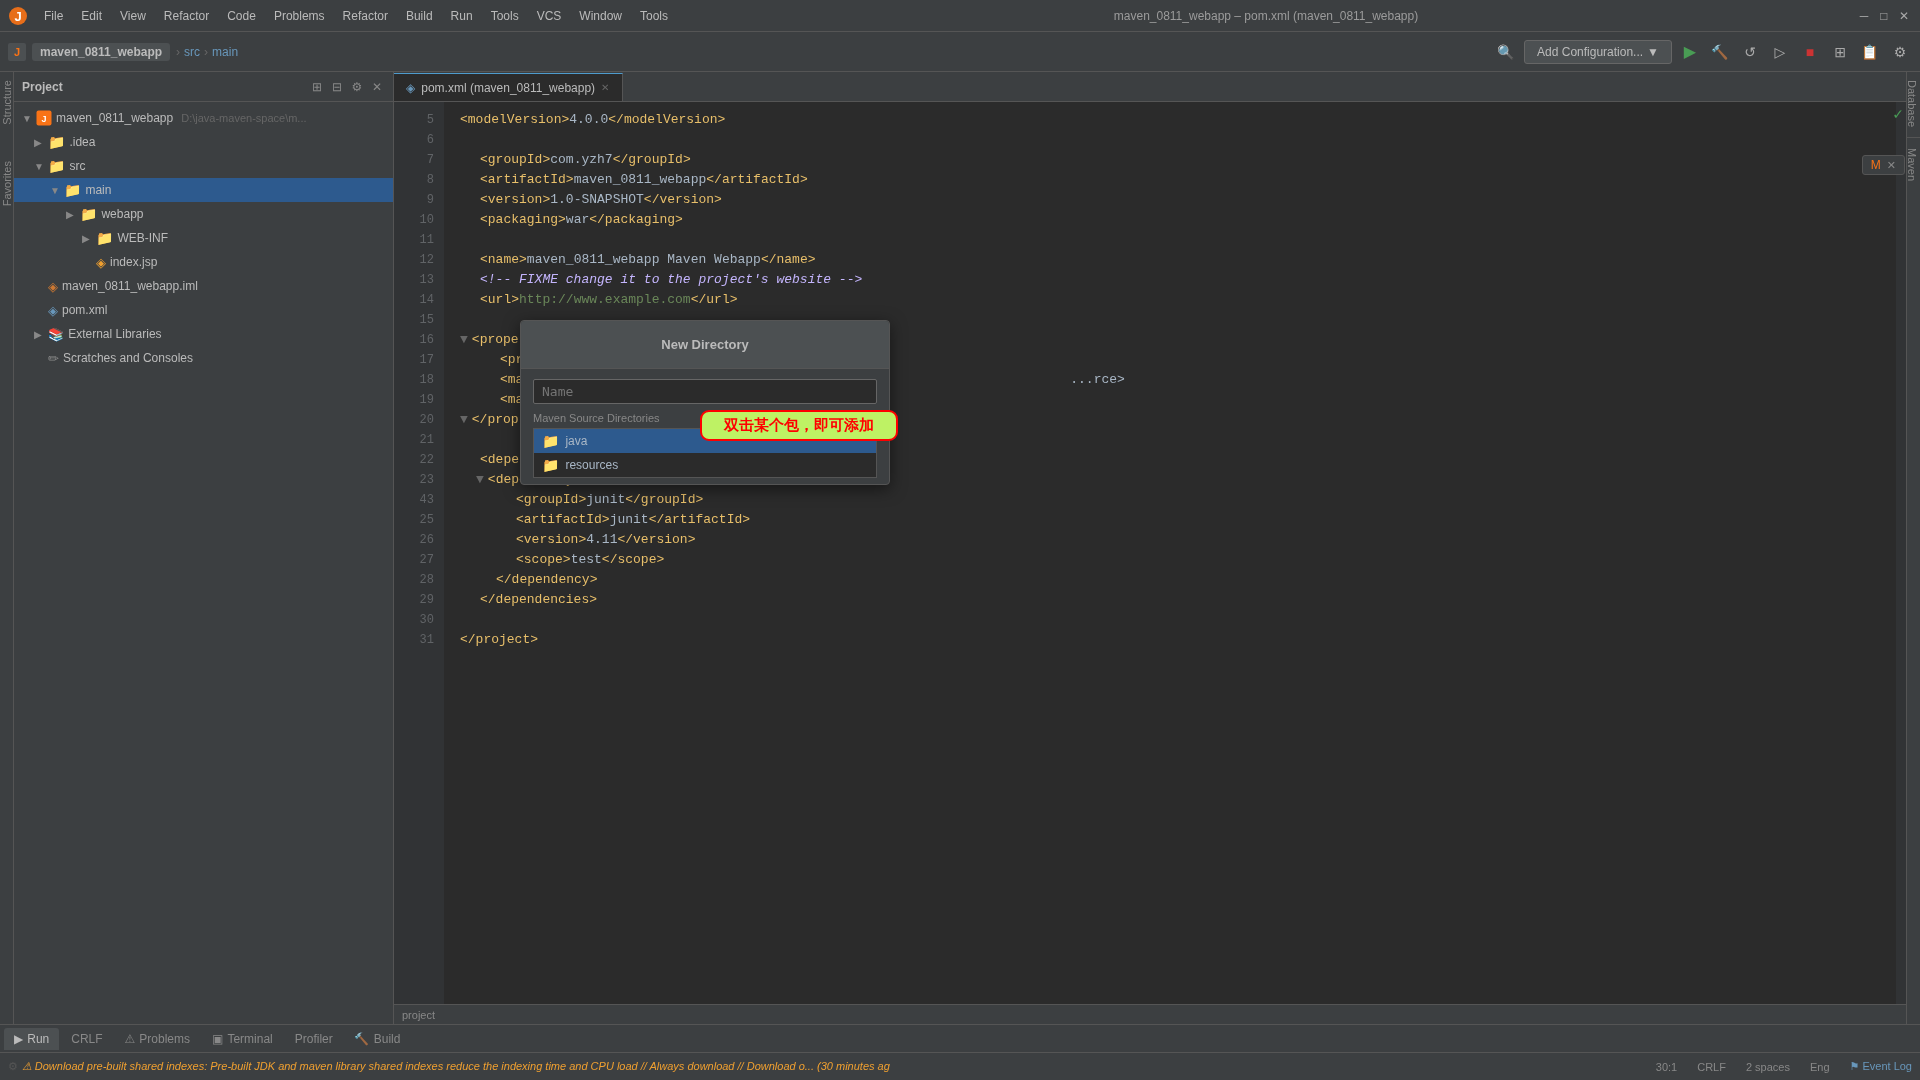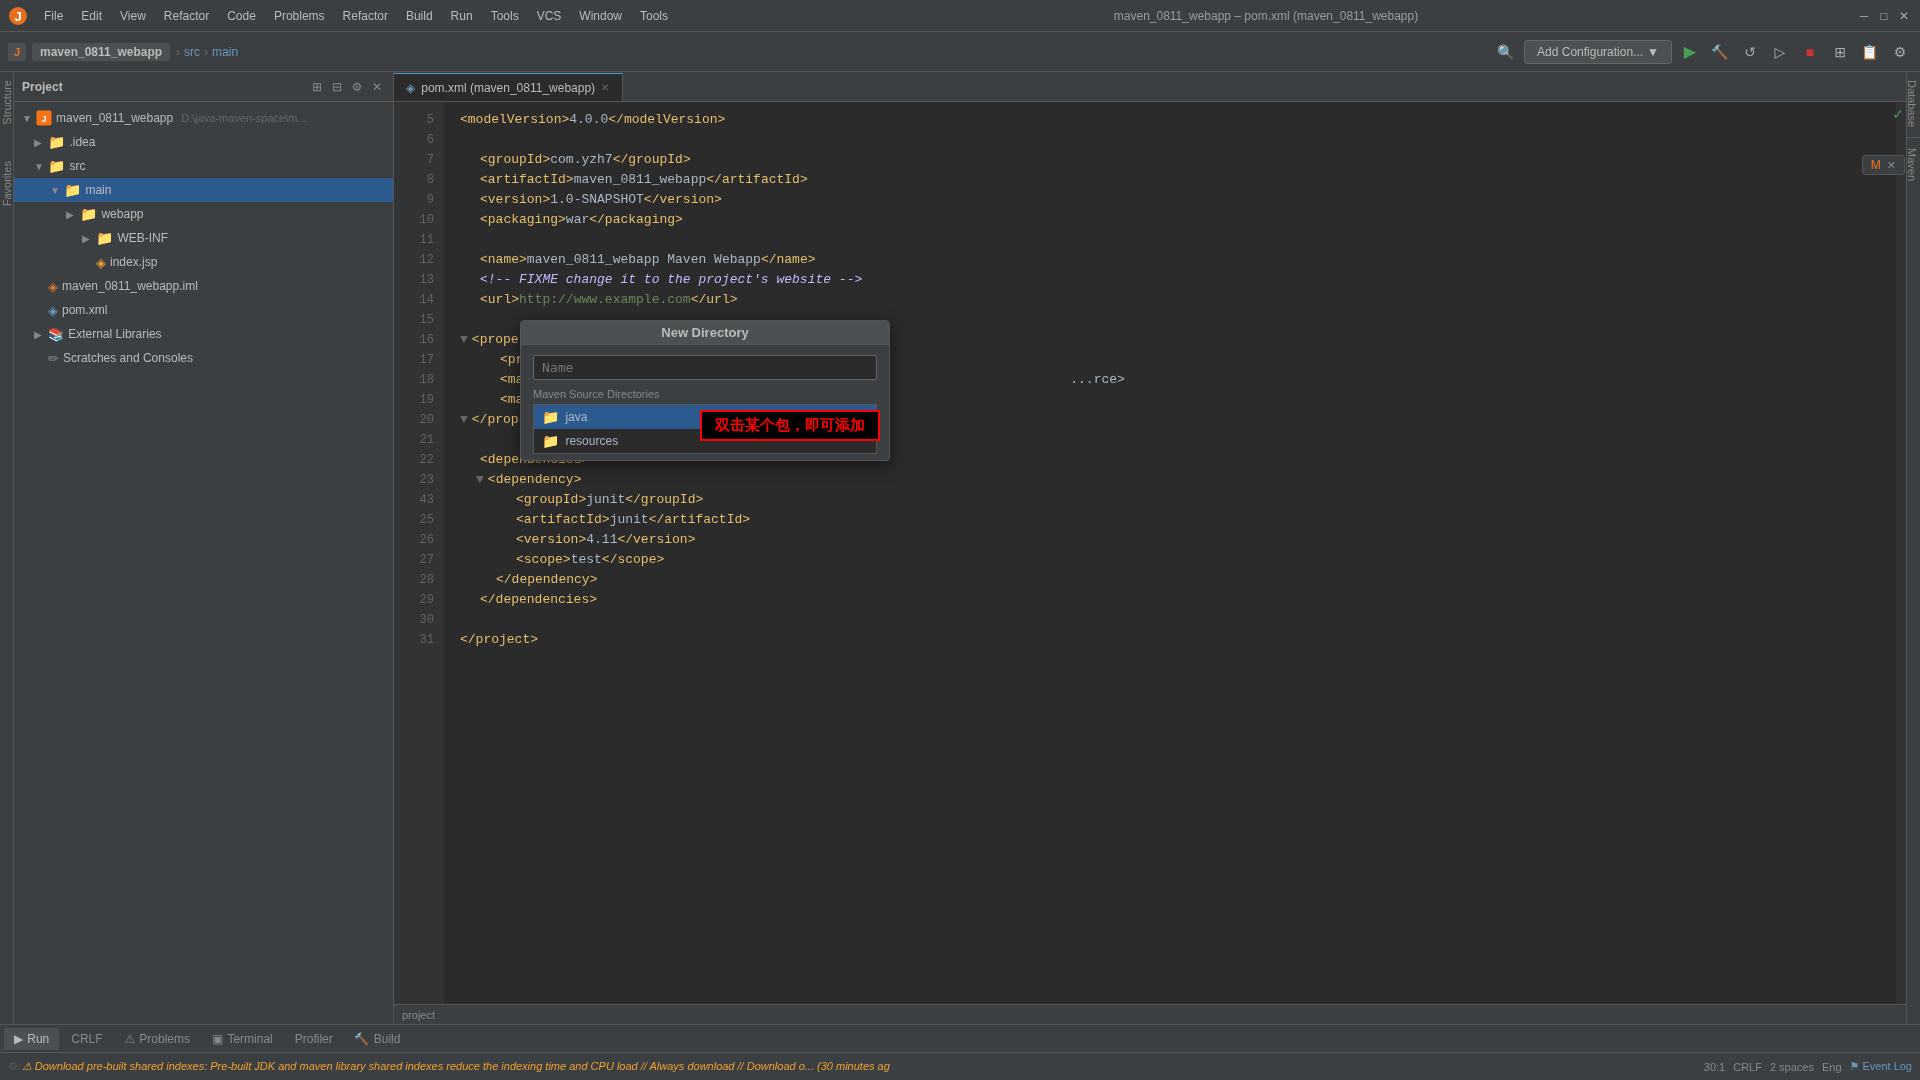--- a/index.html
+++ b/index.html
@@ -310,39 +310,39 @@
       background: #3c3f41;
       display: flex;
       align-items: center;
       justify-content: space-between;
       padding: 0 8px;
       border-top: 1px solid #555;
       font-size: 11px;
       color: #888;
     }
     .status-left { display: flex; align-items: center; gap: 4px; }
-    .status-right { display: flex; align-items: center; gap: 8px; }
+    .status-right { display: flex; align-items: center; gap: 20px; }
     .status-warning { color: #f0a030; font-style: italic; }
     .status-info { color: #6897bb; }
 
     
     .new-dir-popup {
       position: absolute;
       top: 320px;
       left: 520px;
       width: 370px;
       background: #3c3f41;
       border: 1px solid #555;
       border-radius: 4px;
       box-shadow: 0 4px 16px rgba(0,0,0,0.5);
       z-index: 100;
     }
     .popup-title-bar {
       background: #4c5052;
-      padding: 4px 12px;
+      padding: 16px 12px;
       font-size: 13px;
       color: #bbbbbb;
       font-weight: bold;
       border-radius: 4px 4px 0 0;
       border-bottom: 1px solid #555;
       text-align: center;
     }
     .popup-content {
       padding: 10px 12px 6px;
     }
@@ -376,24 +376,24 @@
       gap: 6px;
     }
     .popup-dir-item.selected { background: #2d5a8e; }
     .popup-folder-icon { color: #dcb67a; font-size: 14px; }
 
     
     .annotation-box {
       position: absolute;
       top: 410px;
       left: 700px;
-      background: #000000;
+      background: #bef264;
       border: 2px solid red;
-      border-radius: 0;
-      padding: 4px 13px;
+      border-radius: 9px;
+      padding: 4px 22px;
       color: red;
       font-size: 15px;
       font-weight: bold;
       z-index: 200;
       white-space: nowrap;
     }
     .maven-tab-label {
       writing-mode: vertical-rl;
       font-size: 11px;
       color: #888;

